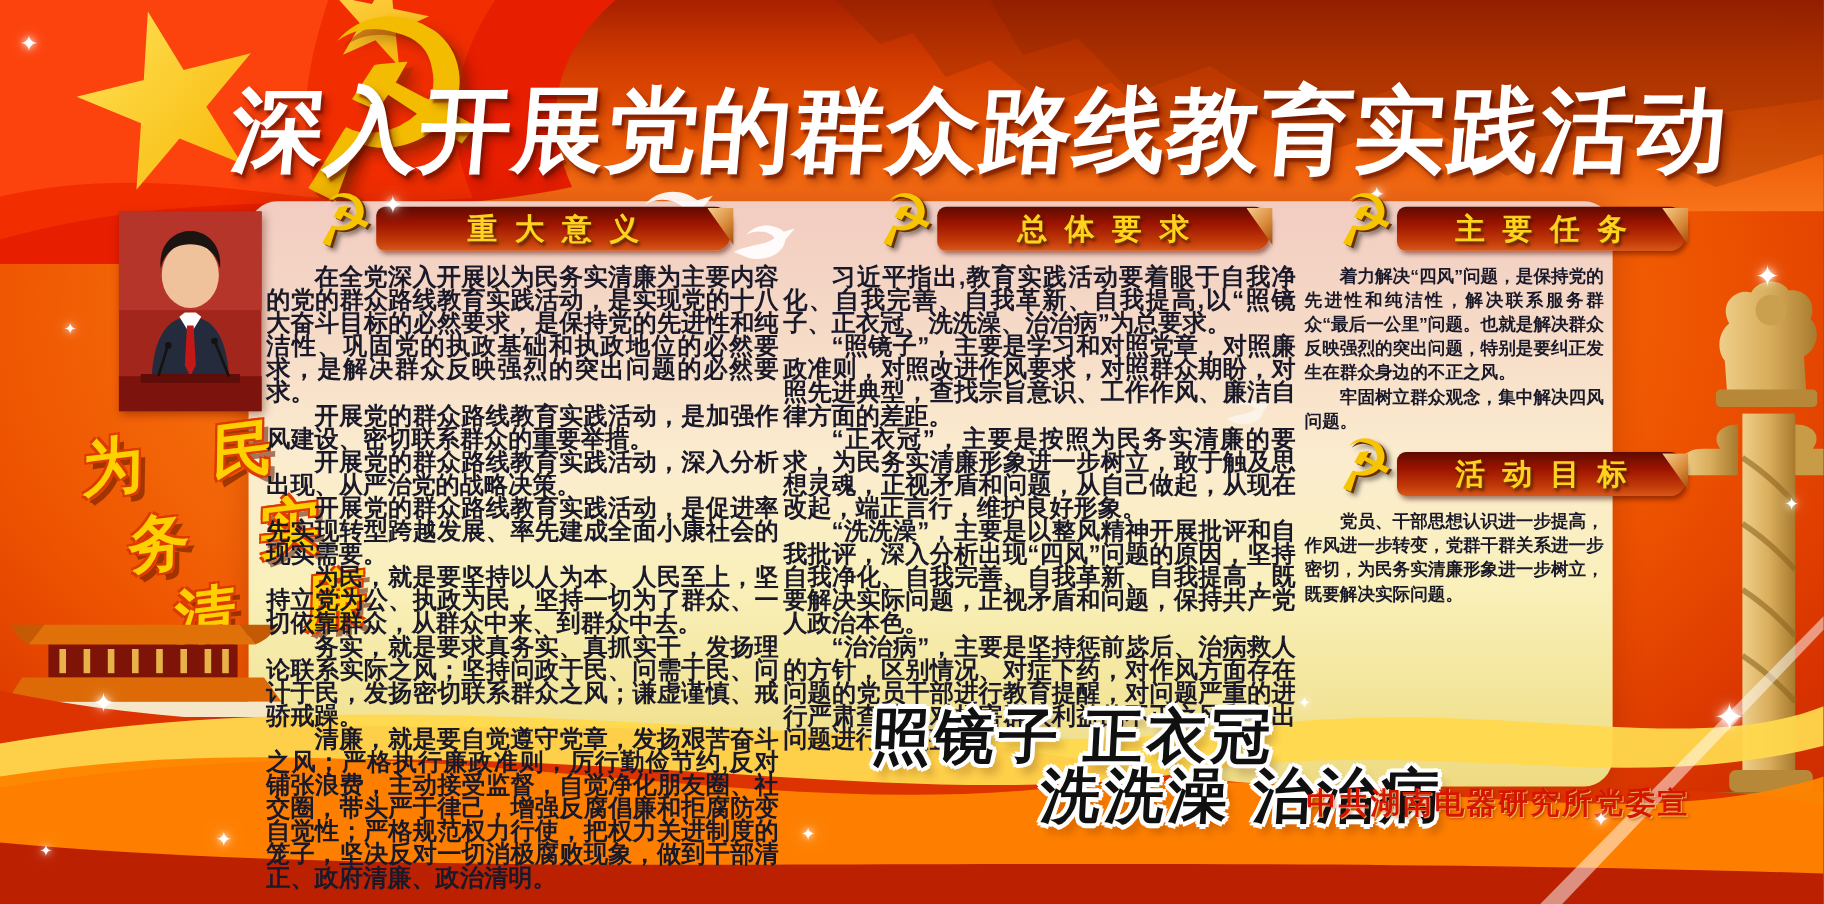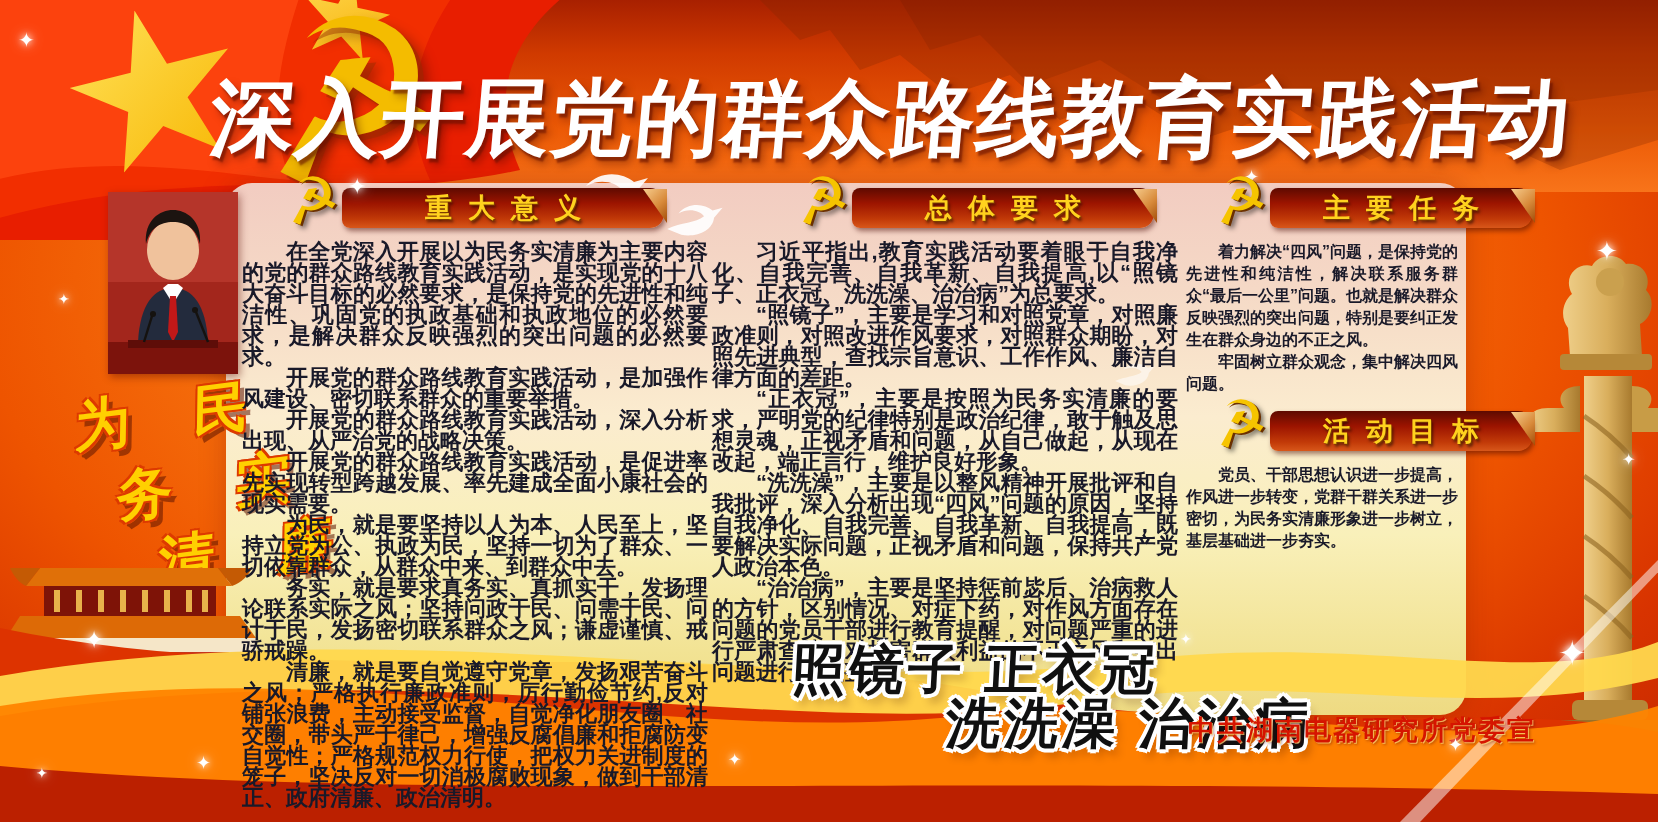--- a/index.html
+++ b/index.html
@@ -231,41 +231,41 @@
 
   <div class="col col2">
     <div class="banner b2">
       <div class="banner-bg"></div>
       <i class="curl"></i>
       <span class="emblem">☭</span>
       <span class="btext">总体要求</span>
     </div>
     <p>习近平指出,教育实践活动要着眼于自我净化、自我完善、自我革新、自我提高,以“照镜子、正衣冠、洗洗澡、治治病”为总要求。</p>
     <p>“照镜子”，主要是学习和对照党章，对照廉政准则，对照改进作风要求，对照群众期盼，对照先进典型，查找宗旨意识、工作作风、廉洁自律方面的差距。</p>
-    <p>“正衣冠”，主要是按照为民务实清廉的要求，严明党的纪律特别是政治纪律，敢于触及思想灵魂，正视矛盾和问题，从自己做起，从现在改起，端正言行，维护良好形象。</p>
+    <p>“正衣冠”，主要是按照为民务实清廉的要求，为民务实清廉形象进一步树立，敢于触及思想灵魂，正视矛盾和问题，从自己做起，从现在改起，端正言行，维护良好形象。</p>
     <p>“洗洗澡”，主要是以整风精神开展批评和自我批评，深入分析出现“四风”问题的原因，坚持自我净化、自我完善、自我革新、自我提高，既要解决实际问题，正视矛盾和问题，保持共产党人政治本色。</p>
     <p>“治治病”，主要是坚持惩前毖后、治病救人的方针，区别情况、对症下药，对作风方面存在问题的党员干部进行教育提醒，对问题严重的进行严肃查处，对损害群众利益的不正之风和突出问题进行专项整治。</p>
   </div>
 
   <div class="col col3">
     <div class="banner b3">
       <div class="banner-bg"></div>
       <i class="curl"></i>
       <span class="emblem">☭</span>
       <span class="btext">主要任务</span>
     </div>
     <p>着力解决“四风”问题，是保持党的先进性和纯洁性，解决联系服务群众“最后一公里”问题。也就是解决群众反映强烈的突出问题，特别是要纠正发生在群众身边的不正之风。</p>
     <p>牢固树立群众观念，集中解决四风问题。</p>
     <div class="banner b4">
       <div class="banner-bg"></div>
       <i class="curl"></i>
       <span class="emblem">☭</span>
       <span class="btext">活动目标</span>
     </div>
-    <p>党员、干部思想认识进一步提高，作风进一步转变，党群干群关系进一步密切，为民务实清廉形象进一步树立，基层基础进一步夯实。</p>
+    <p>党员、干部思想认识进一步提高，作风进一步转变，党群干群关系进一步密切，为民务实清廉形象进一步树立，既要解决实际问题。</p>
   </div>
 
   <div class="bslogan bs1">照镜子 正衣冠</div>
   <div class="bslogan bs2">洗洗澡 治治病</div>
 
   <div class="credit">中共湖南电器研究所党委宣</div>
 
   <span class="sp" style="left:348px;top:176px;font-size:22px">✦</span>
   <span class="sp" style="left:1244px;top:168px;font-size:18px">✦</span>
   <span class="sp" style="left:1596px;top:238px;font-size:26px">✦</span>

